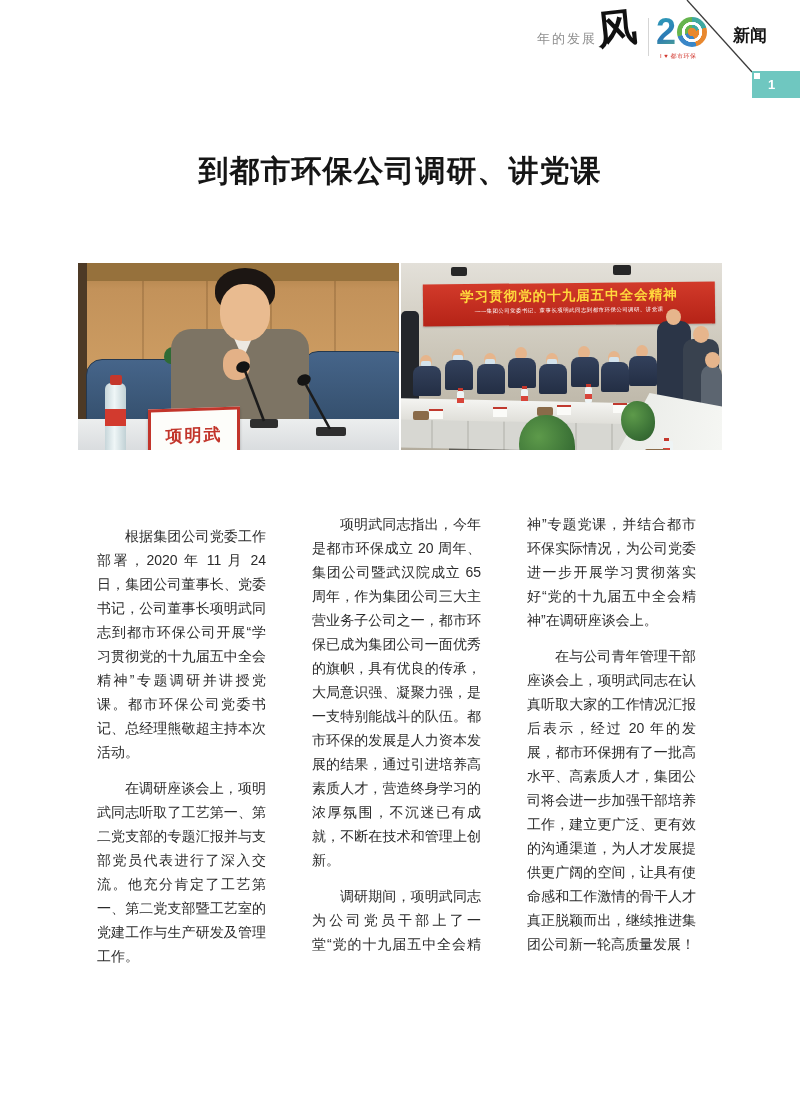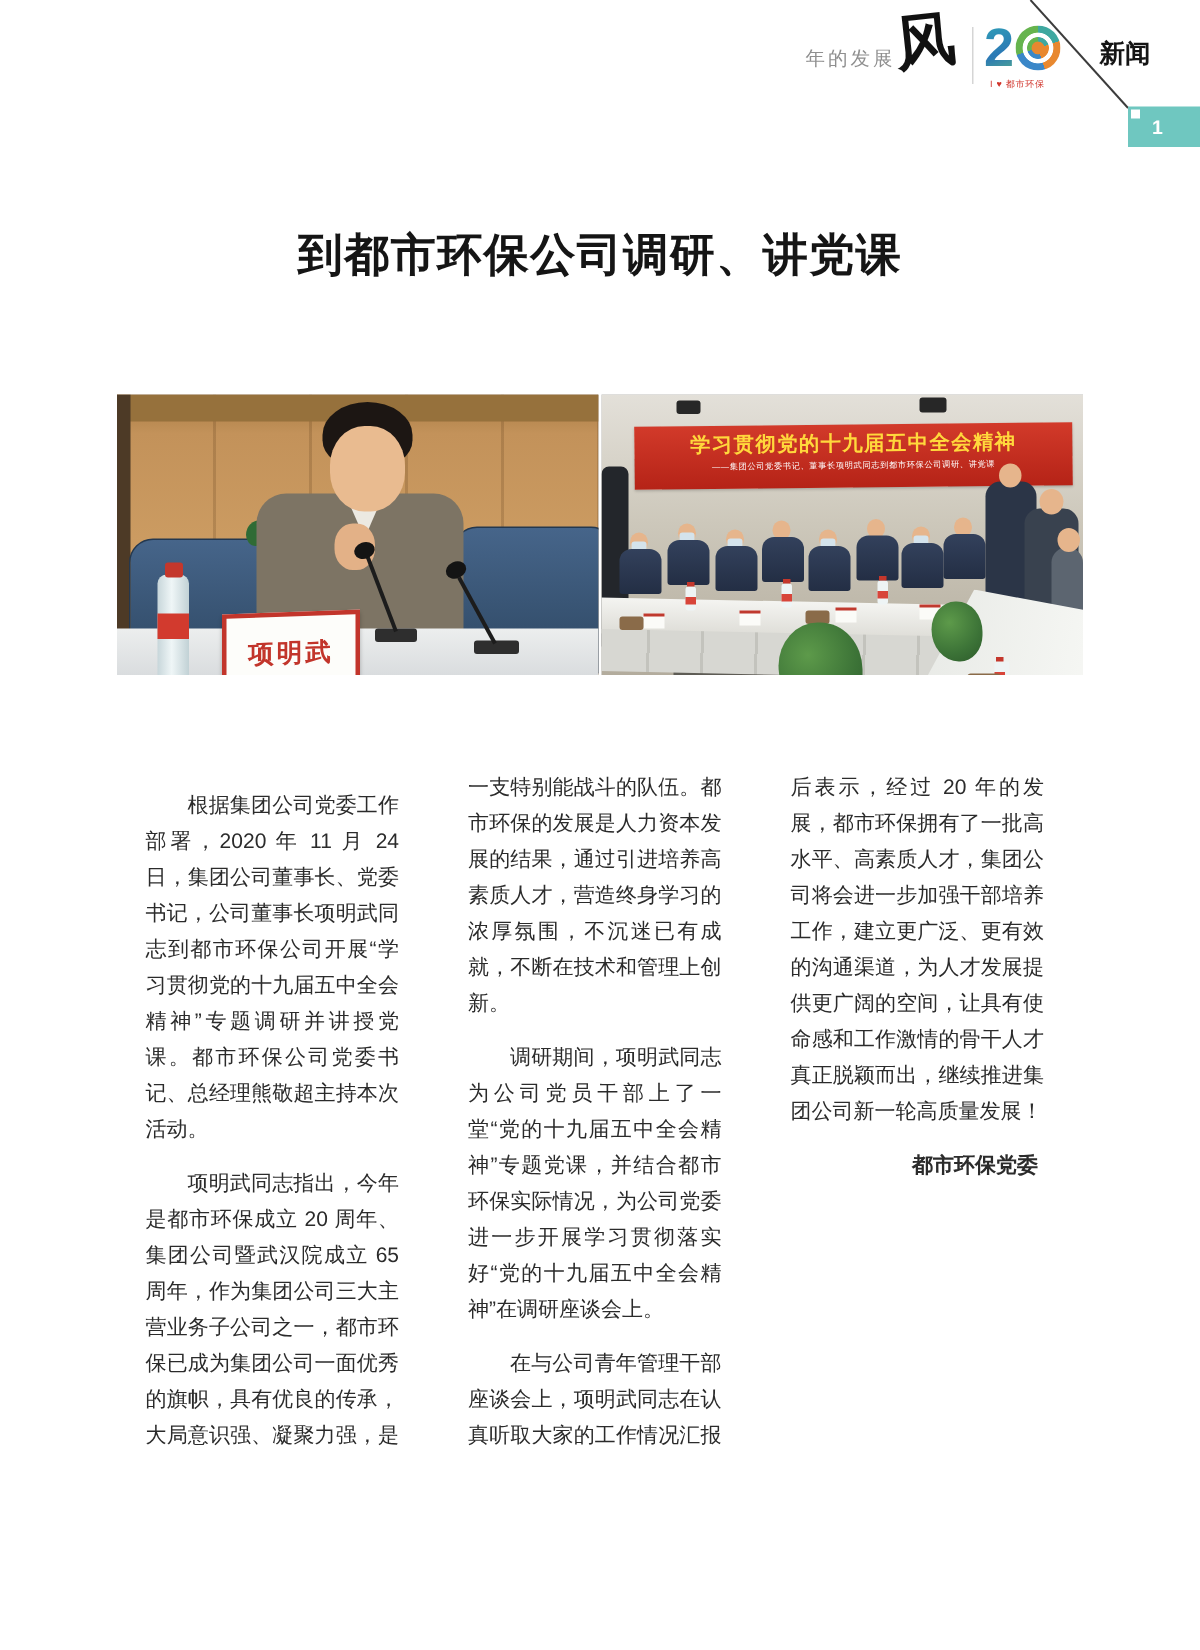--- a/index.html
+++ b/index.html
@@ -246,17 +246,18 @@
     <span class="rp-tissue" style="left:284px;top:206px;width:26px;height:14px;"></span>
 
     <div class="abs rp-plant" style="left:118px;top:152px;width:56px;height:62px;"></div>
     <div class="abs rp-pot" style="left:136px;top:210px;width:24px;height:14px;"></div>
     <div class="abs rp-plant" style="left:220px;top:138px;width:34px;height:40px;"></div>
   </div>
 </div>
 
 <div class="abs article">
   <p>根据集团公司党委工作部署，2020 年 11 月 24 日，集团公司董事长、党委书记，公司董事长项明武同志到都市环保公司开展“学习贯彻党的十九届五中全会精神”专题调研并讲授党课。都市环保公司党委书记、总经理熊敬超主持本次活动。</p>
+  <p>在调研座谈会上，项明武同志听取了工艺第一、第二党支部的专题汇报并与支部党员代表进行了深入交流。他充分肯定了工艺第一、第二党支部暨工艺室的党建工作与生产研发及管理工作。</p>
   <p>项明武同志指出，今年是都市环保成立 20 周年、集团公司暨武汉院成立 65 周年，作为集团公司三大主营业务子公司之一，都市环保已成为集团公司一面优秀的旗帜，具有优良的传承，大局意识强、凝聚力强，是一支特别能战斗的队伍。都市环保的发展是人力资本发展的结果，通过引进培养高素质人才，营造终身学习的浓厚氛围，不沉迷已有成就，不断在技术和管理上创新。</p>
   <p>调研期间，项明武同志为公司党员干部上了一堂“党的十九届五中全会精神”专题党课，并结合都市环保实际情况，为公司党委进一步开展学习贯彻落实好“党的十九届五中全会精神”在调研座谈会上。</p>
   <p>在与公司青年管理干部座谈会上，项明武同志在认真听取大家的工作情况汇报后表示，经过 20 年的发展，都市环保拥有了一批高水平、高素质人才，集团公司将会进一步加强干部培养工作，建立更广泛、更有效的沟通渠道，为人才发展提供更广阔的空间，让具有使命感和工作激情的骨干人才真正脱颖而出，继续推进集团公司新一轮高质量发展！</p>
   <p class="signature">都市环保党委</p>
 </div>
 
 </body></html>

